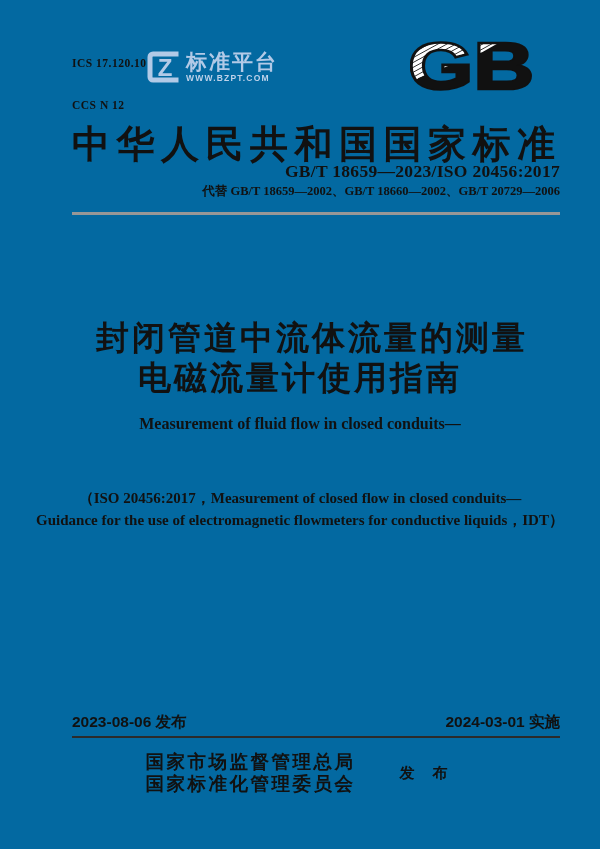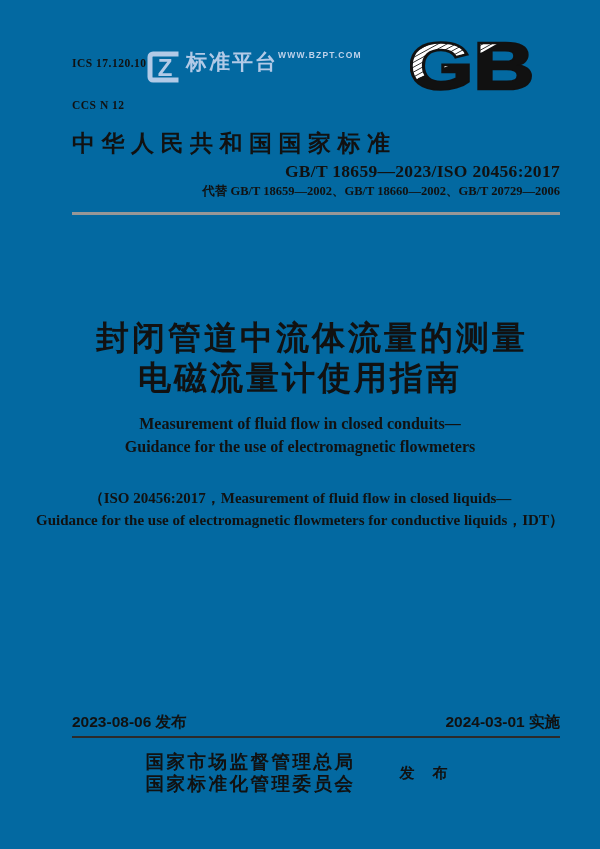--- a/index.html
+++ b/index.html
@@ -25,41 +25,41 @@
     white-space:pre;
   }
 
   
   .watermark{
     left:146px;top:50px;
     display:flex;align-items:flex-start;
     opacity:0.9;
   }
   .wm-mark{width:34px;height:34px;margin-right:6px;}
-  .wm-text-col{display:flex;flex-direction:row;}
+  .wm-text-col{display:flex;flex-direction:column;}
   .wm-name{
     font-family:"Liberation Sans", sans-serif;
     font-weight:bold;font-size:21px;line-height:23px;
     letter-spacing:2px;
   }
   .wm-url{
     font-family:"Liberation Sans", sans-serif;
     font-weight:bold;font-size:8.5px;line-height:11px;
     letter-spacing:1.2px;
   }
 
   
   .gb-logo{left:410px;top:34px;width:122px;height:64px;}
 
   
   .country-title{
     left:72px;top:124px;width:492px;
     font-family:"Liberation Serif", serif;
     font-weight:bold;
-    font-size:23px;line-height:40px;
+    font-size:38px;line-height:40px;
     letter-spacing:6.5px;
     white-space:nowrap;
     text-align:justify;
   }
 
   .std-number{
     left:72px;top:161px;width:488px;
     text-align:right;
     font-family:"Liberation Serif", serif;
     font-weight:bold;
@@ -184,23 +184,22 @@
   <div class="abs std-number">GB/T 18659—2023/ISO 20456:2017</div>
 
   <div class="abs replaces">代替 GB/T 18659—2002、GB/T 18660—2002、GB/T 20729—2006</div>
 
   <div class="abs rule-mid" style="background:#979797"></div>
 
   <div class="abs zh-title l1">封闭管道中流体流量的测量</div>
   <div class="abs zh-title l2">电磁流量计使用指南</div>
 
   <div class="abs en-title l1">Measurement of fluid flow in closed conduits—</div>
-  <div class="abs en-title l2">Guidance for the use of electromagnetic flowmeters</div>
-
-  <div class="abs iso-note l1">（ISO 20456:2017，Measurement of fluid flow in closed liquids—</div>
+
+  <div class="abs iso-note l1">（ISO 20456:2017，Measurement of closed flow in closed conduits—</div>
   <div class="abs iso-note l2">Guidance for the use of electromagnetic flowmeters for conductive liquids，IDT）</div>
 
   <div class="abs dates-row">
     <span>2023-08-06 发布</span>
     <span>2024-03-01 实施</span>
   </div>
 
   <div class="abs rule-bottom" style="background:#2b2b2b"></div>
 
   <div class="abs publisher">

